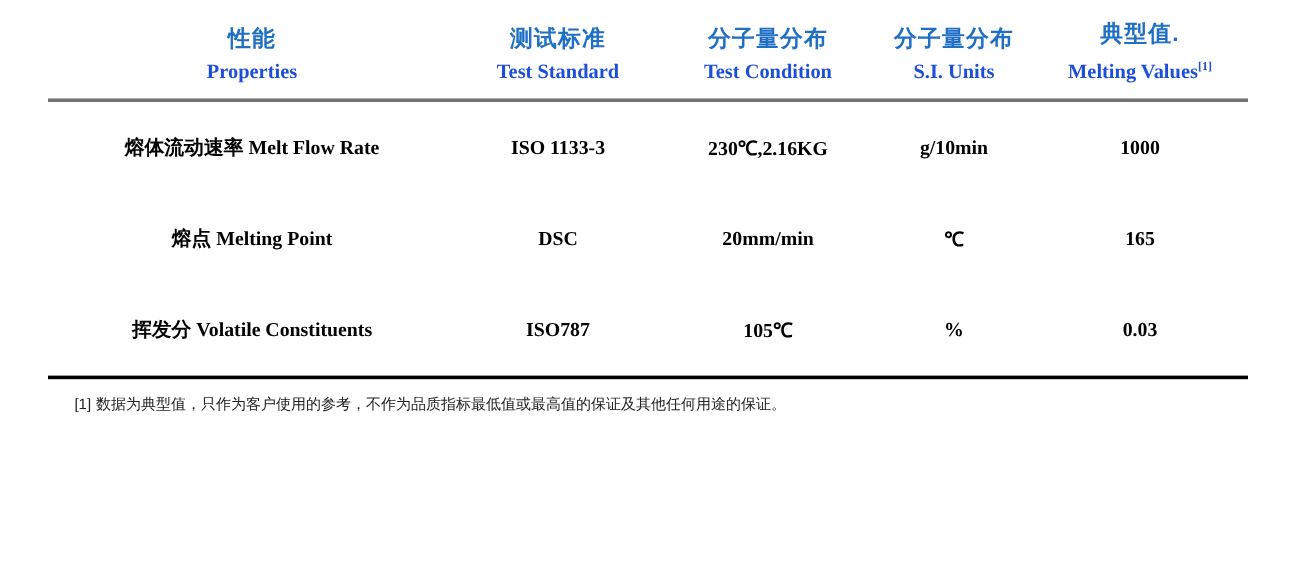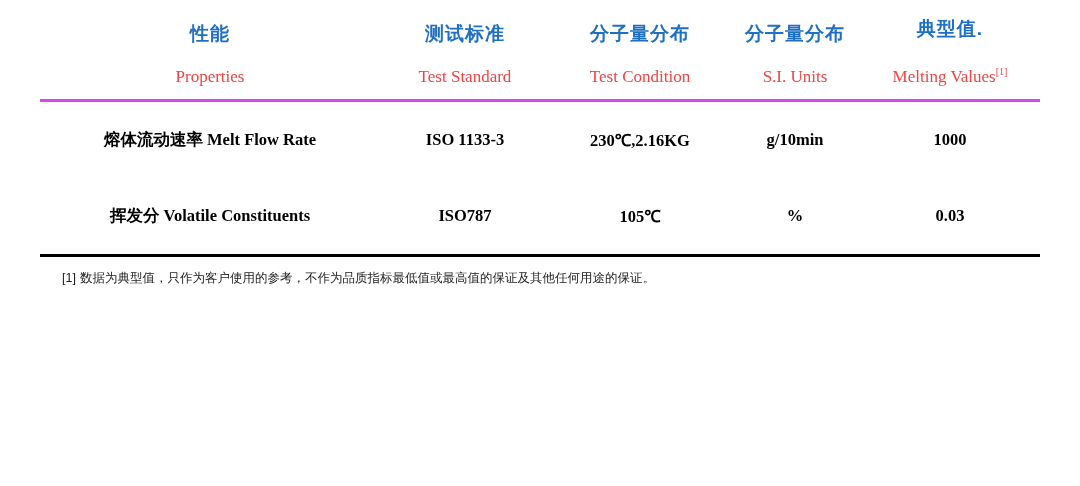--- a/index.html
+++ b/index.html
@@ -47,30 +47,30 @@
     line-height: 26px;
     color: #1f6fc4;
     font-weight: bold;
     letter-spacing: 1px;
   }
   .hdr-en {
     display: block;
     font-family: "Liberation Serif", serif;
     font-size: 17px;
     line-height: 24px;
-    color: #ef4444;
-    font-weight: normal;
-    margin-top: 18px;
+    color: #1d4ed8;
+    font-weight: bold;
+    margin-top: 2px;
   }
   .hdr-en sup {
     font-size: 10px;
     vertical-align: super;
   }
   .top-rule {
-    border-top: 3px solid #d946ef;
+    border-top: 3px solid #737373;
   }
   tbody td {
     text-align: center;
     vertical-align: middle;
     font-size: 16.5px;
     font-weight: bold;
     font-family: "Liberation Serif", serif;
     padding: 15px 4px;
     height: 46px;
   }
@@ -153,20 +153,30 @@
           <span class="cn">熔体流动速率</span>
           <span>Melt Flow Rate</span>
         </td>
         <td class="top-rule">ISO 1133-3</td>
         <td class="top-rule">230℃,2.16KG</td>
         <td class="top-rule">g/10min</td>
         <td class="top-rule">1000</td>
       </tr>
       <tr>
         <td class="prop">
+          <span class="cn">熔点</span>
+          <span>Melting Point</span>
+        </td>
+        <td>DSC</td>
+        <td>20mm/min</td>
+        <td>℃</td>
+        <td>165</td>
+      </tr>
+      <tr>
+        <td class="prop">
           <span class="cn">挥发分</span>
           <span>Volatile Constituents</span>
         </td>
         <td>ISO787</td>
         <td>105℃</td>
         <td>%</td>
         <td>0.03</td>
       </tr>
       <tr>
         <td class="bottom-rule" colspan="5"></td>

